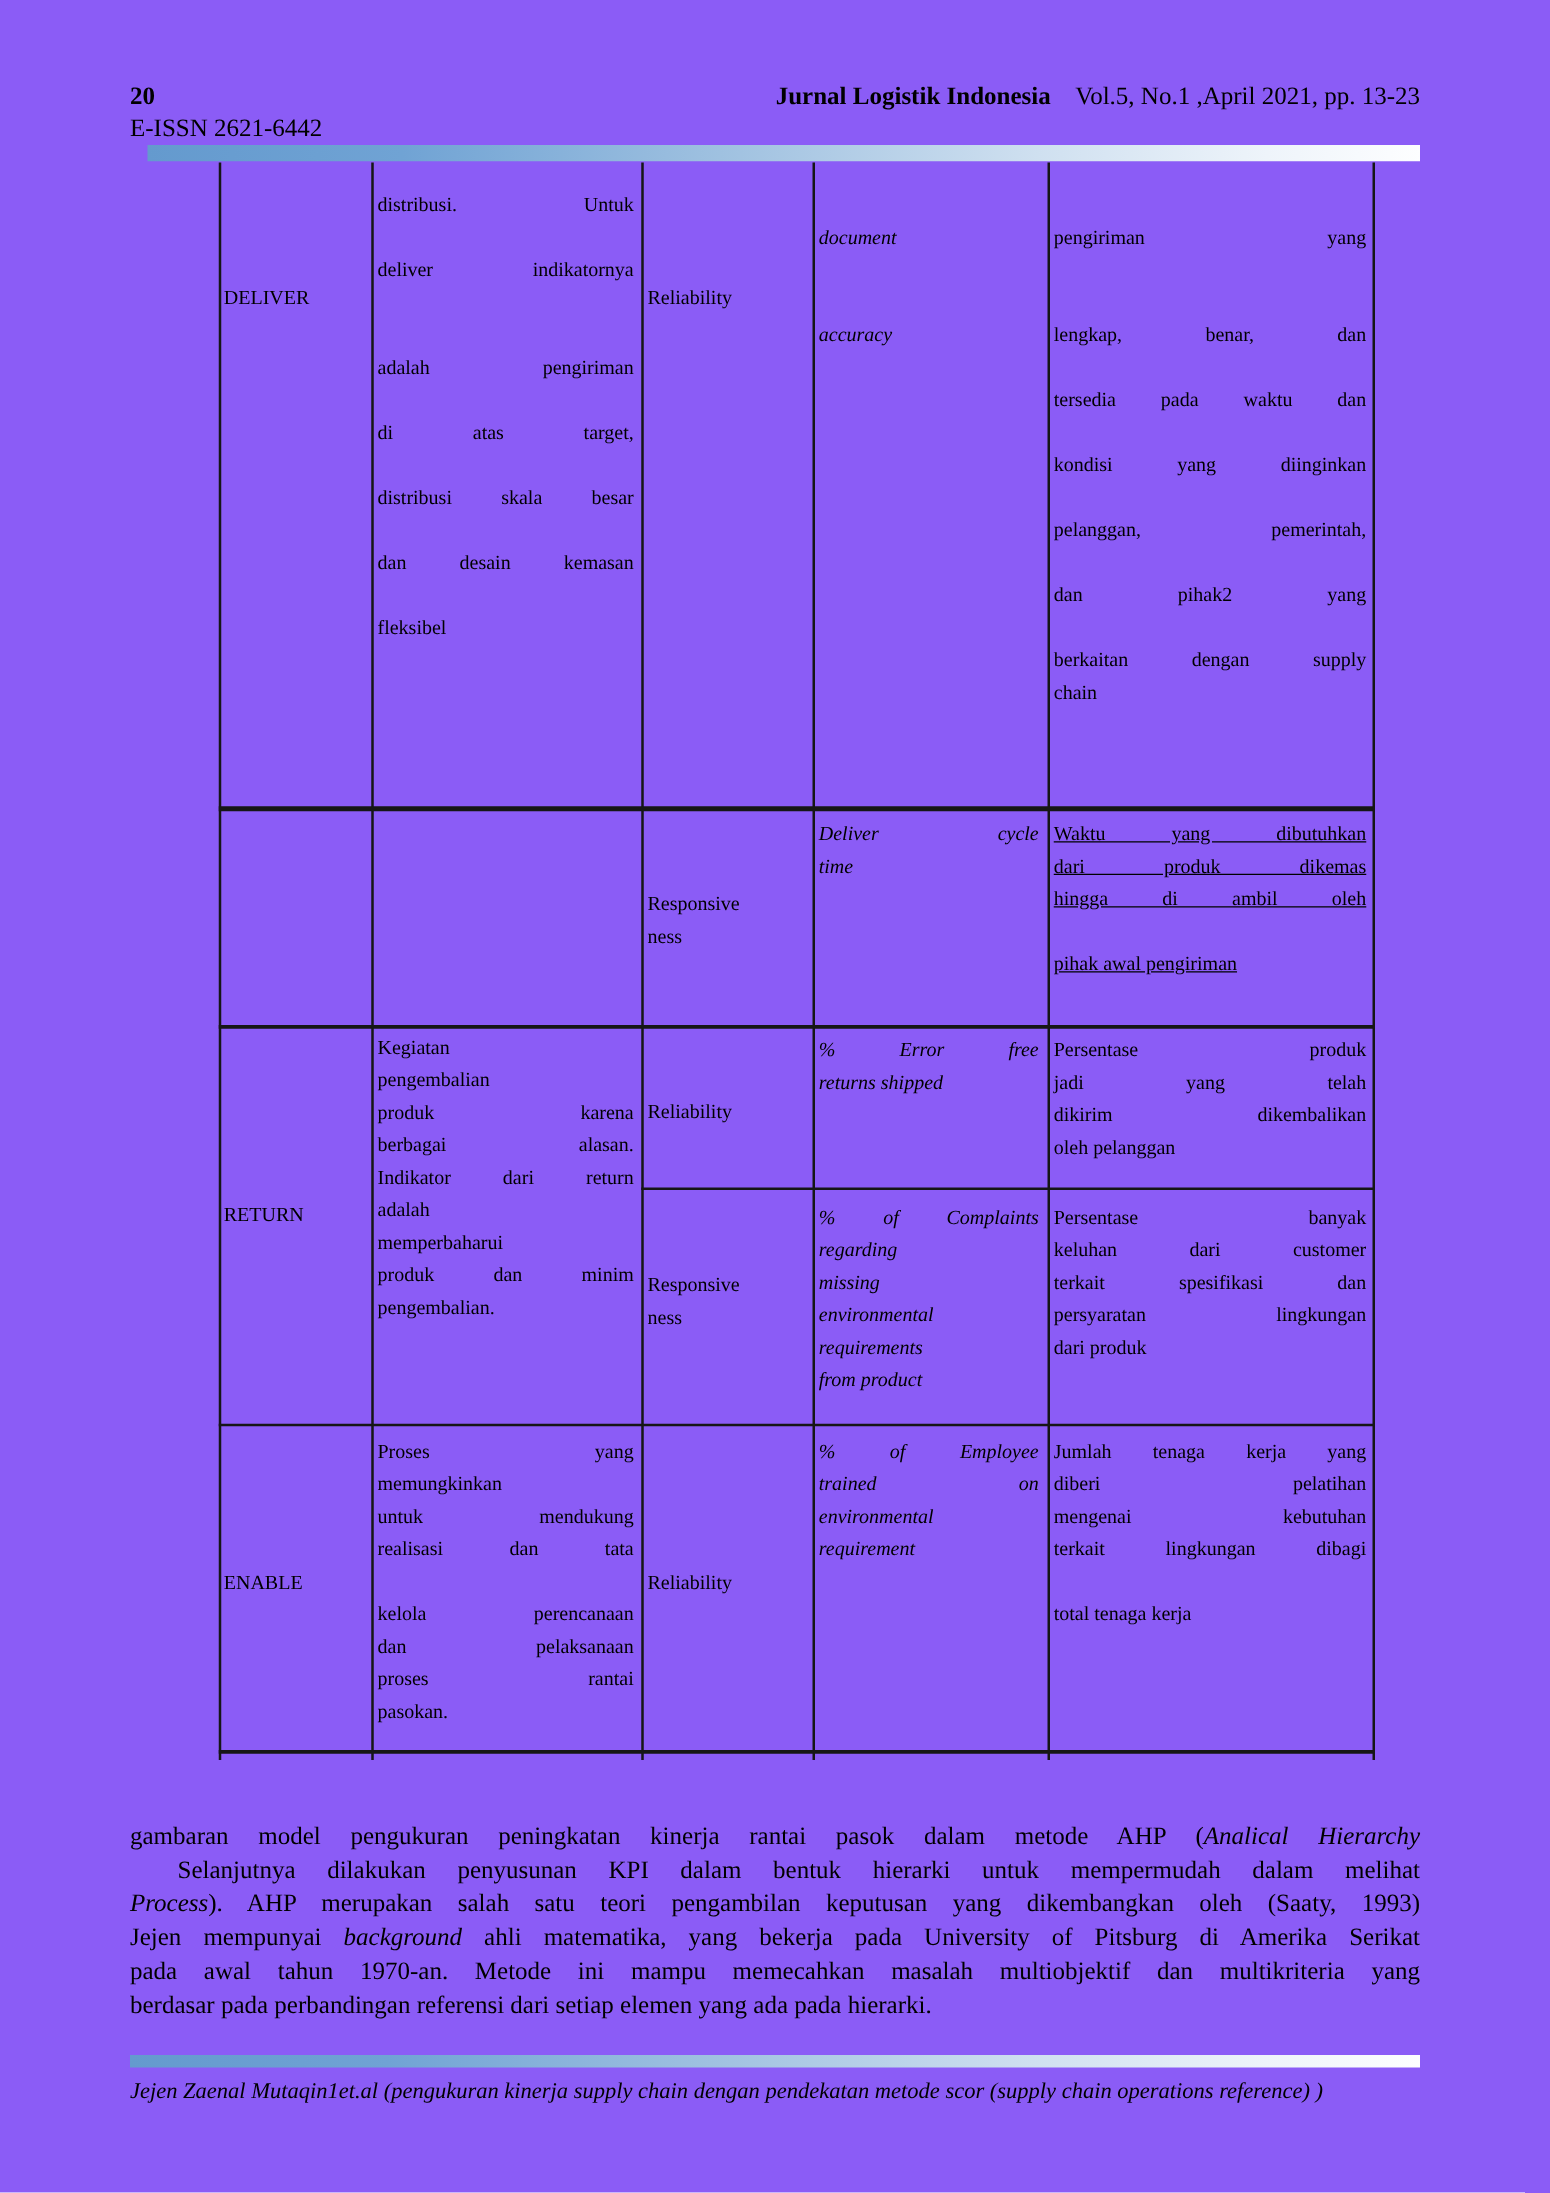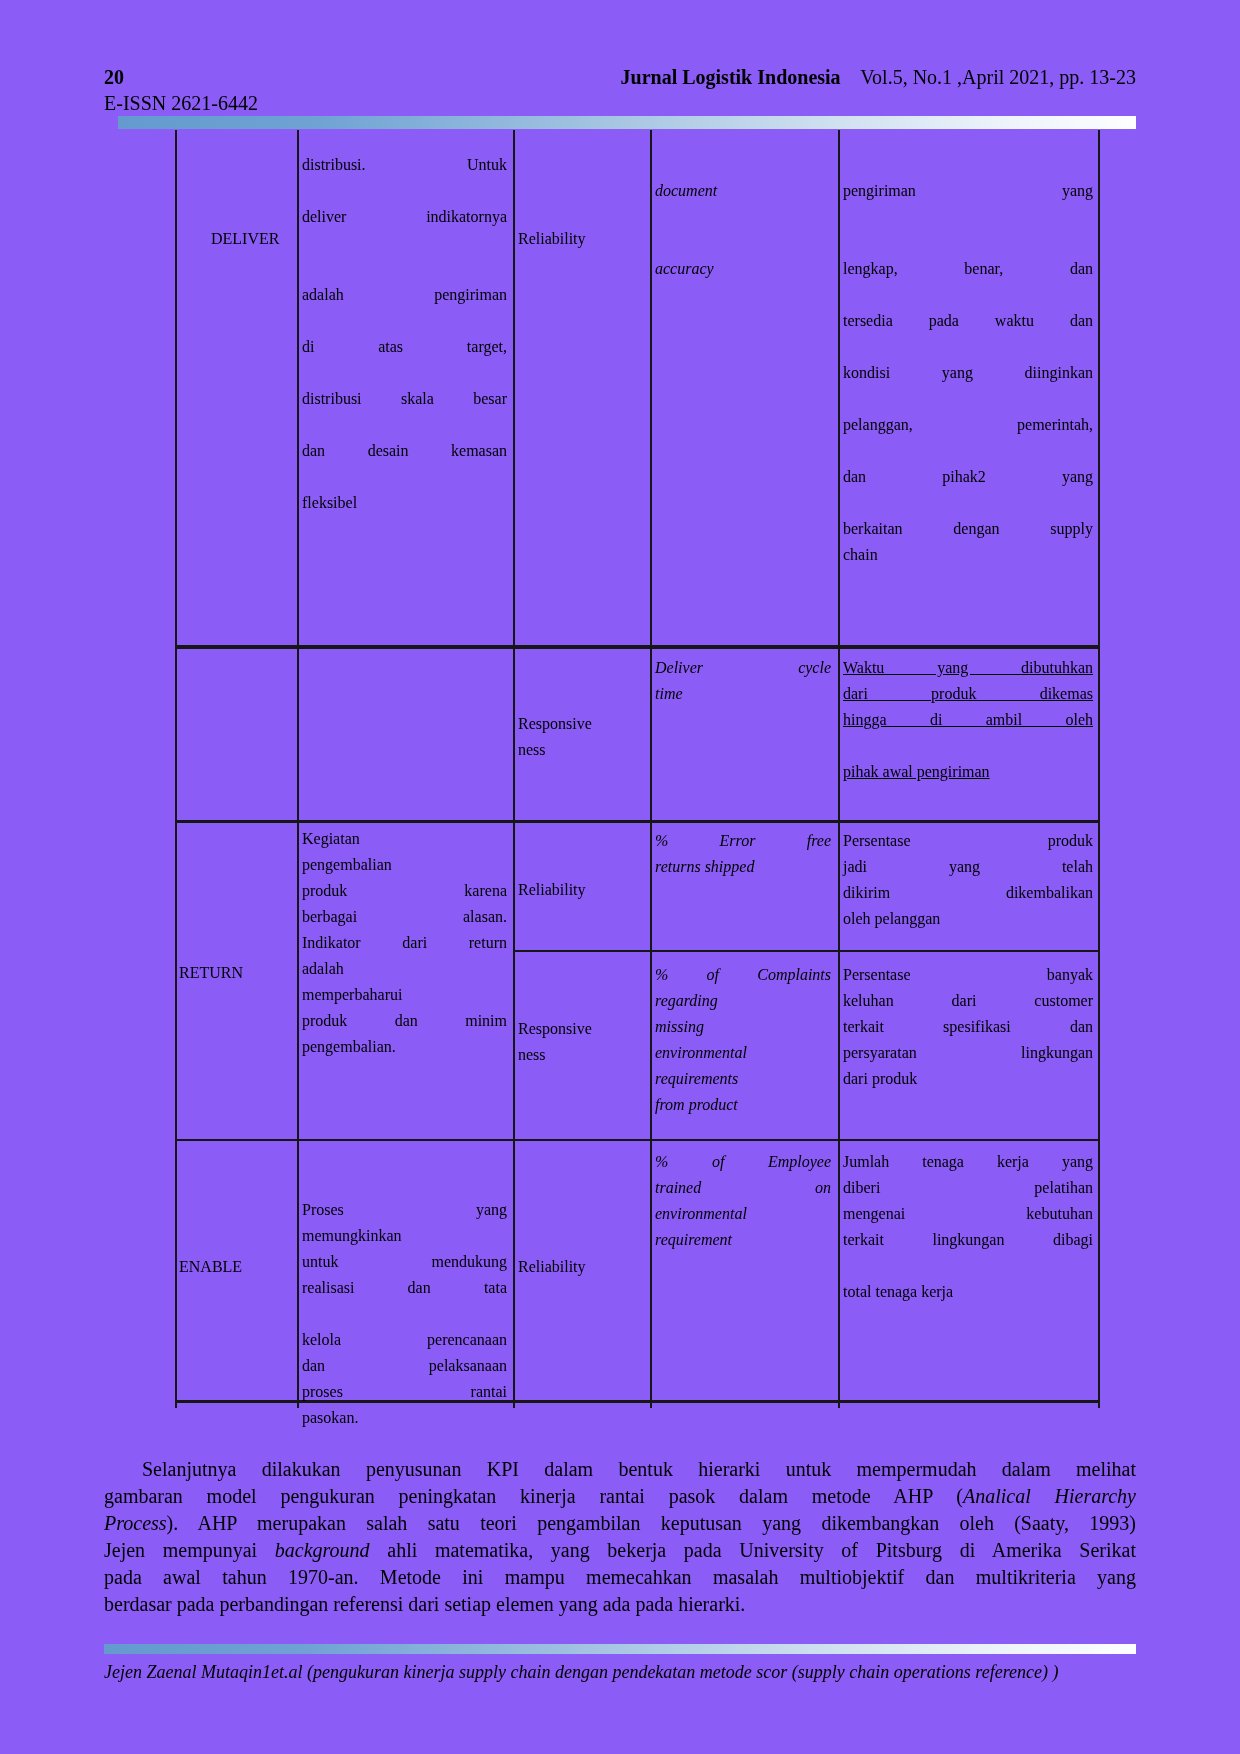--- a/index.html
+++ b/index.html
@@ -32,38 +32,38 @@
   .h4{top:1139px;height:2px;}
   .h5{top:1400px;height:3px;}
   
   .cell{position:absolute;font-size:16px;line-height:26px;}
   .cell .ln{line-height:26px;min-height:26px;text-align:justify;text-align-last:justify;}
   .cell.sp2 .ln{margin-bottom:26px;}
   .cell .ln:last-child{text-align-last:left;margin-bottom:0;}
   .cell .gap{height:26px;margin-bottom:0 !important;}
   .cell.last-single .ln:nth-last-child(2){margin-bottom:0;}
   .cell.it{font-style:italic;}
-  .cA{left:179px;top:130px;width:112px;height:515px;padding-top:96px;margin-left:32px;}
+  .cA{left:179px;top:130px;width:112px;height:515px;padding-top:96px;}
   .cB{left:302px;top:130px;width:205px;height:515px;padding-top:22px;}
   .cC{left:518px;top:130px;width:128px;height:515px;padding-top:96px;}
   .cD{left:655px;top:130px;width:176px;height:515px;padding-top:48px;}
   .cE{left:843px;top:130px;width:250px;height:515px;padding-top:48px;}
   .cF{left:518px;top:645px;width:128px;height:175px;padding-top:66px;}
   .cG{left:655px;top:645px;width:176px;height:175px;padding-top:10px;}
   .cH{left:843px;top:645px;width:250px;height:175px;padding-top:10px;text-decoration:underline;}
   .cI{left:179px;top:820px;width:112px;height:319px;padding-top:140px;}
   .cJ{left:302px;top:820px;width:205px;height:319px;padding-top:6px;}
   .cK{left:518px;top:820px;width:128px;height:130px;padding-top:57px;}
   .cL{left:655px;top:820px;width:176px;height:130px;padding-top:8px;}
   .cM{left:843px;top:820px;width:250px;height:130px;padding-top:8px;}
   .cN{left:518px;top:950px;width:128px;height:189px;padding-top:66px;}
   .cO{left:655px;top:950px;width:176px;height:189px;padding-top:12px;}
   .cP{left:843px;top:950px;width:250px;height:189px;padding-top:12px;}
   .cQ{left:179px;top:1139px;width:112px;height:261px;padding-top:115px;}
-  .cR{left:302px;top:1139px;width:205px;height:261px;padding-top:10px;margin-top:48px;}
+  .cR{left:302px;top:1139px;width:205px;height:261px;padding-top:10px;}
   .cS{left:518px;top:1139px;width:128px;height:261px;padding-top:115px;}
   .cT{left:655px;top:1139px;width:176px;height:261px;padding-top:10px;}
   .cU{left:843px;top:1139px;width:250px;height:261px;padding-top:10px;}
   
   .para{position:absolute;left:104px;top:1456px;width:1032px;font-size:20px;}
   .para .pl{line-height:27px;text-align:justify;text-align-last:justify;}
   .para .pl.first{text-indent:38px;}
   .para .pl.last{text-align-last:left;}
   .para i{font-style:italic;}
   
@@ -216,22 +216,22 @@
         <div class="ln">Jumlah tenaga kerja yang</div>
         <div class="ln">diberi pelatihan</div>
         <div class="ln">mengenai kebutuhan</div>
         <div class="ln">terkait lingkungan dibagi</div>
         <div class="ln gap"></div>
         <div class="ln">total tenaga kerja</div>
       </div>
   </div>
 
   <div class="para">
+      <div class="pl"><span>gambaran model pengukuran peningkatan kinerja rantai pasok dalam metode AHP (</span><i>Analical Hierarchy</i></div>
       <div class="pl first"><span>Selanjutnya dilakukan penyusunan KPI dalam bentuk hierarki untuk mempermudah dalam melihat</span></div>
-      <div class="pl"><span>gambaran model pengukuran peningkatan kinerja rantai pasok dalam metode AHP (</span><i>Analical Hierarchy</i></div>
       <div class="pl"><i>Process</i><span>). AHP merupakan salah satu teori pengambilan keputusan yang dikembangkan oleh (Saaty, 1993)</span></div>
       <div class="pl"><span>Jejen mempunyai </span><i>background</i><span> ahli matematika, yang bekerja pada University of Pitsburg di Amerika Serikat</span></div>
       <div class="pl"><span>pada awal tahun 1970-an. Metode ini mampu memecahkan masalah multiobjektif dan multikriteria yang</span></div>
       <div class="pl last"><span>berdasar pada perbandingan referensi dari setiap elemen yang ada pada hierarki.</span></div>
     </div>
 
   <div class="bar-bottom"></div>
   <div class="foot">Jejen Zaenal Mutaqin1et.al (pengukuran kinerja supply chain dengan pendekatan metode scor (supply chain operations reference) )</div>
 
 </div>

